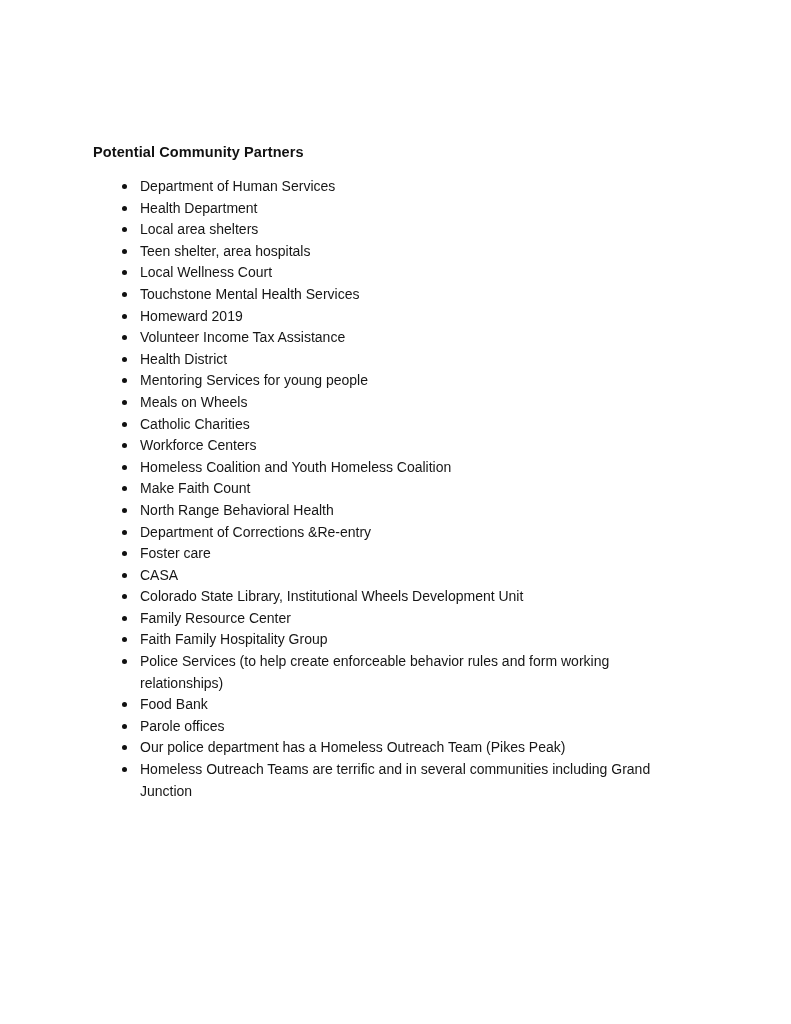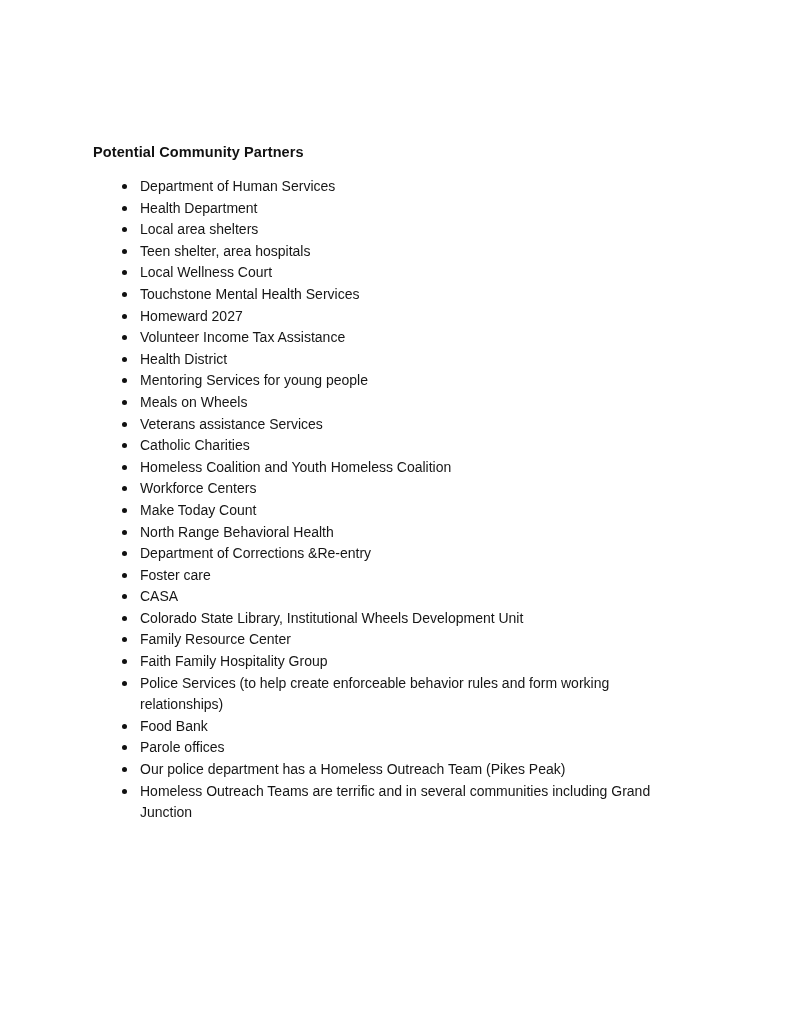--- a/index.html
+++ b/index.html
@@ -86,57 +86,53 @@
       <li class="list-item">
         <span class="bullet-icon"></span>
         <span class="item-text">Local Wellness Court</span>
       </li>
       <li class="list-item">
         <span class="bullet-icon"></span>
         <span class="item-text">Touchstone Mental Health Services</span>
       </li>
       <li class="list-item">
         <span class="bullet-icon"></span>
-        <span class="item-text">Homeward 2027</span>
+        <span class="item-text">Homeward 2019</span>
       </li>
       <li class="list-item">
         <span class="bullet-icon"></span>
         <span class="item-text">Volunteer Income Tax Assistance</span>
       </li>
       <li class="list-item">
         <span class="bullet-icon"></span>
         <span class="item-text">Health District</span>
       </li>
       <li class="list-item">
         <span class="bullet-icon"></span>
         <span class="item-text">Mentoring Services for young people</span>
       </li>
       <li class="list-item">
         <span class="bullet-icon"></span>
         <span class="item-text">Meals on Wheels</span>
       </li>
       <li class="list-item">
         <span class="bullet-icon"></span>
-        <span class="item-text">Veterans assistance Services</span>
+        <span class="item-text">Catholic Charities</span>
       </li>
       <li class="list-item">
         <span class="bullet-icon"></span>
-        <span class="item-text">Catholic Charities</span>
+        <span class="item-text">Workforce Centers</span>
       </li>
       <li class="list-item">
         <span class="bullet-icon"></span>
         <span class="item-text">Homeless Coalition and Youth Homeless Coalition</span>
       </li>
       <li class="list-item">
         <span class="bullet-icon"></span>
-        <span class="item-text">Workforce Centers</span>
-      </li>
-      <li class="list-item">
-        <span class="bullet-icon"></span>
-        <span class="item-text">Make Today Count</span>
+        <span class="item-text">Make Faith Count</span>
       </li>
       <li class="list-item">
         <span class="bullet-icon"></span>
         <span class="item-text">North Range Behavioral Health</span>
       </li>
       <li class="list-item">
         <span class="bullet-icon"></span>
         <span class="item-text">Department of Corrections &amp;Re-entry</span>
       </li>
       <li class="list-item">

